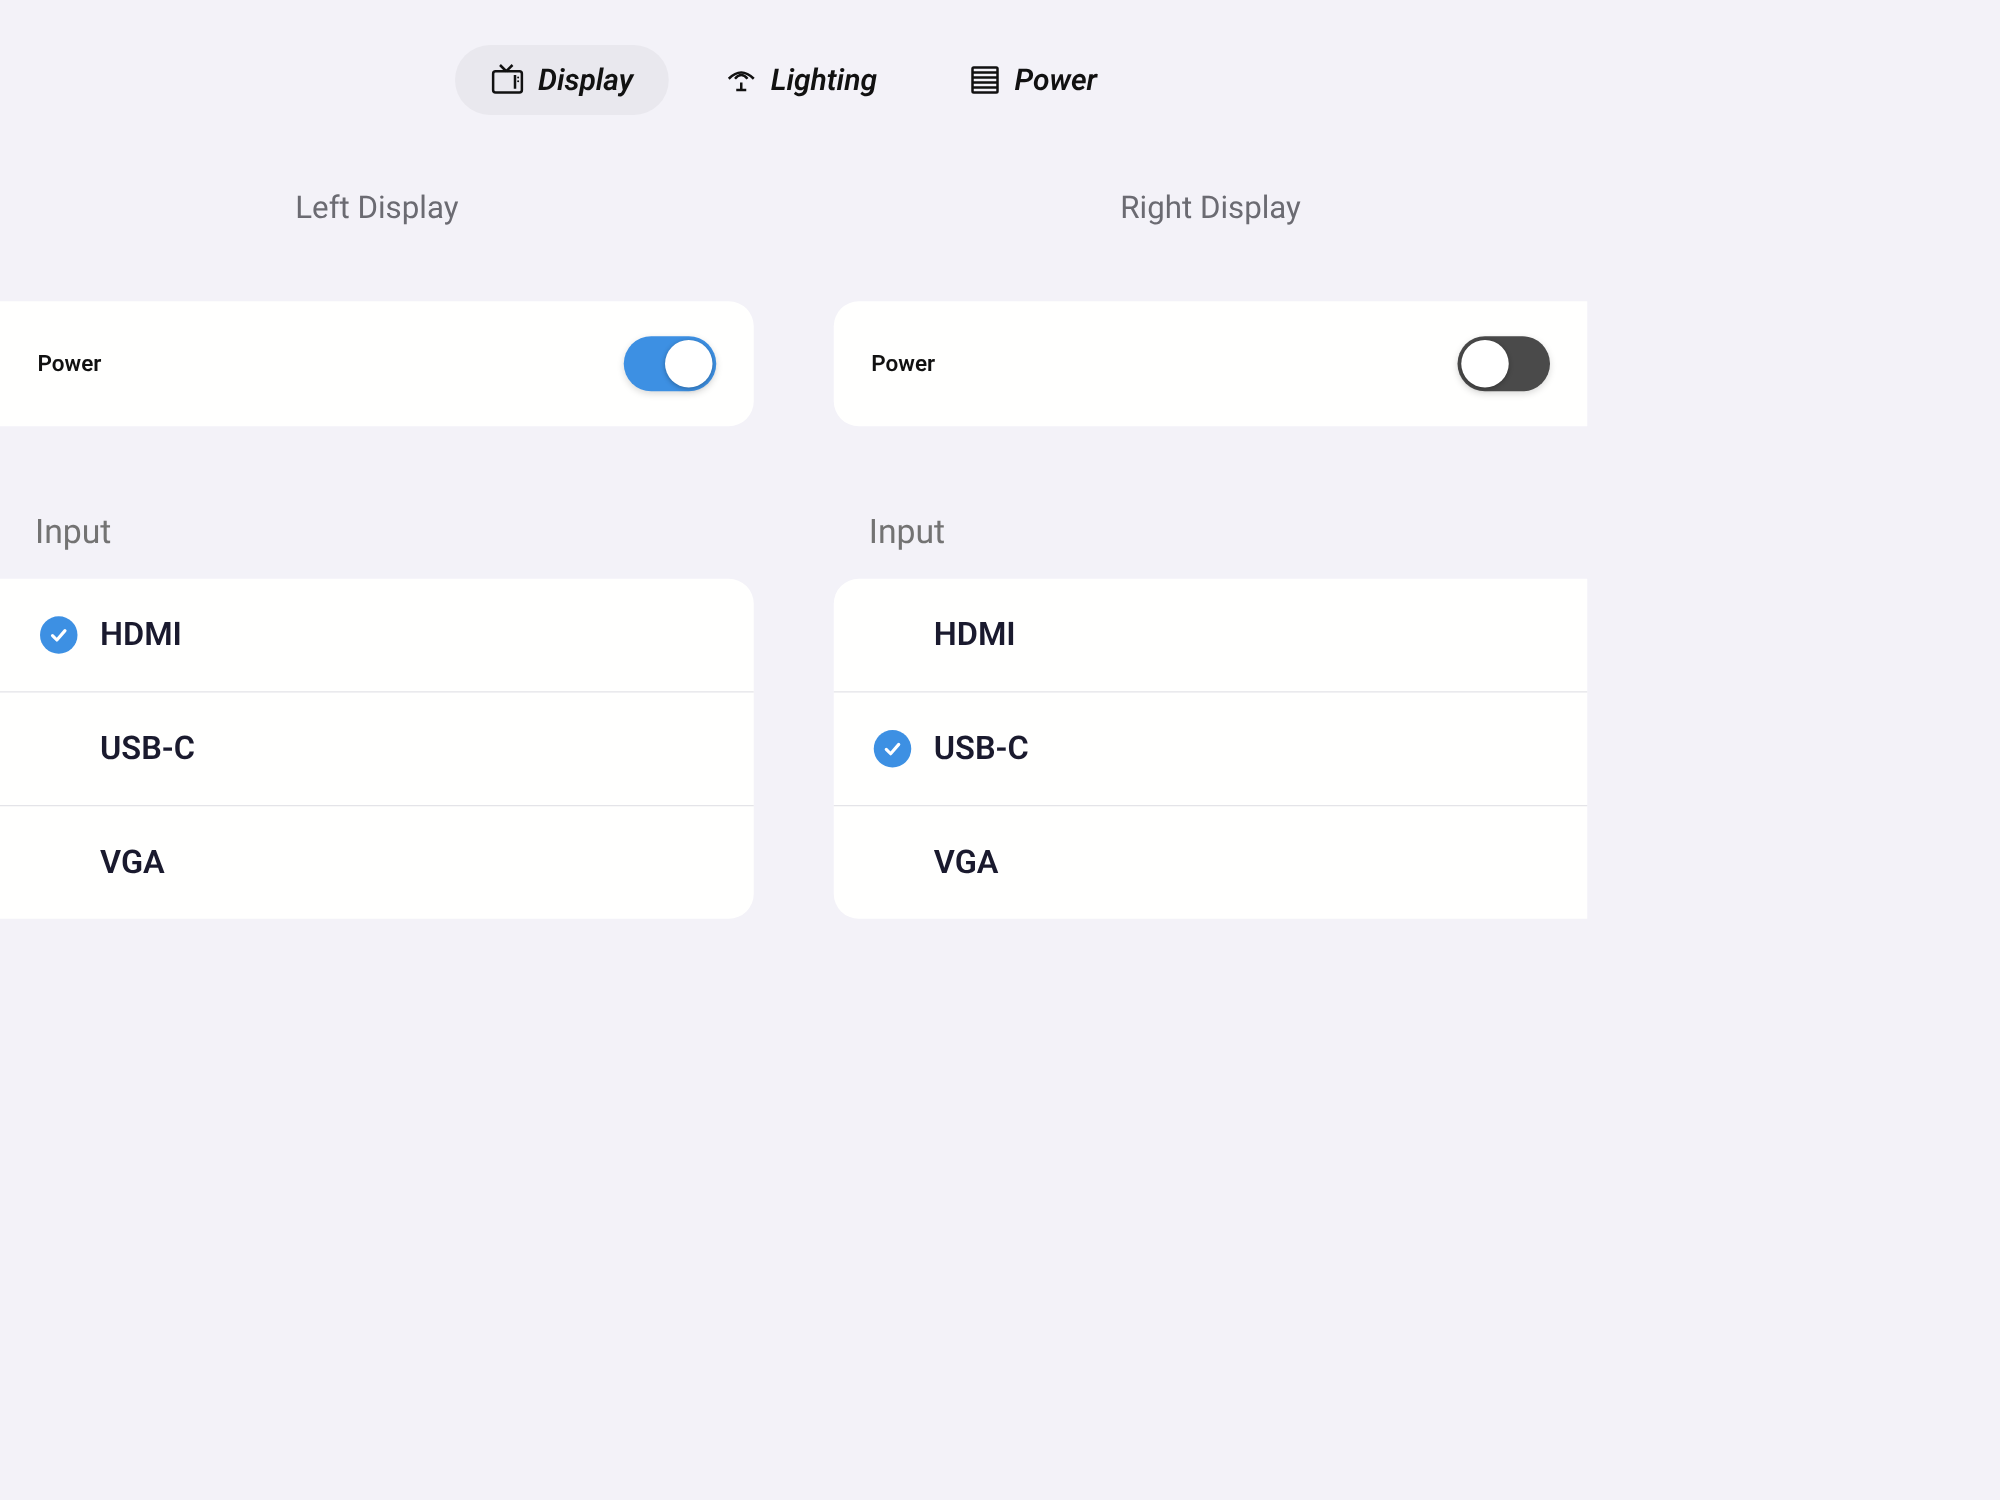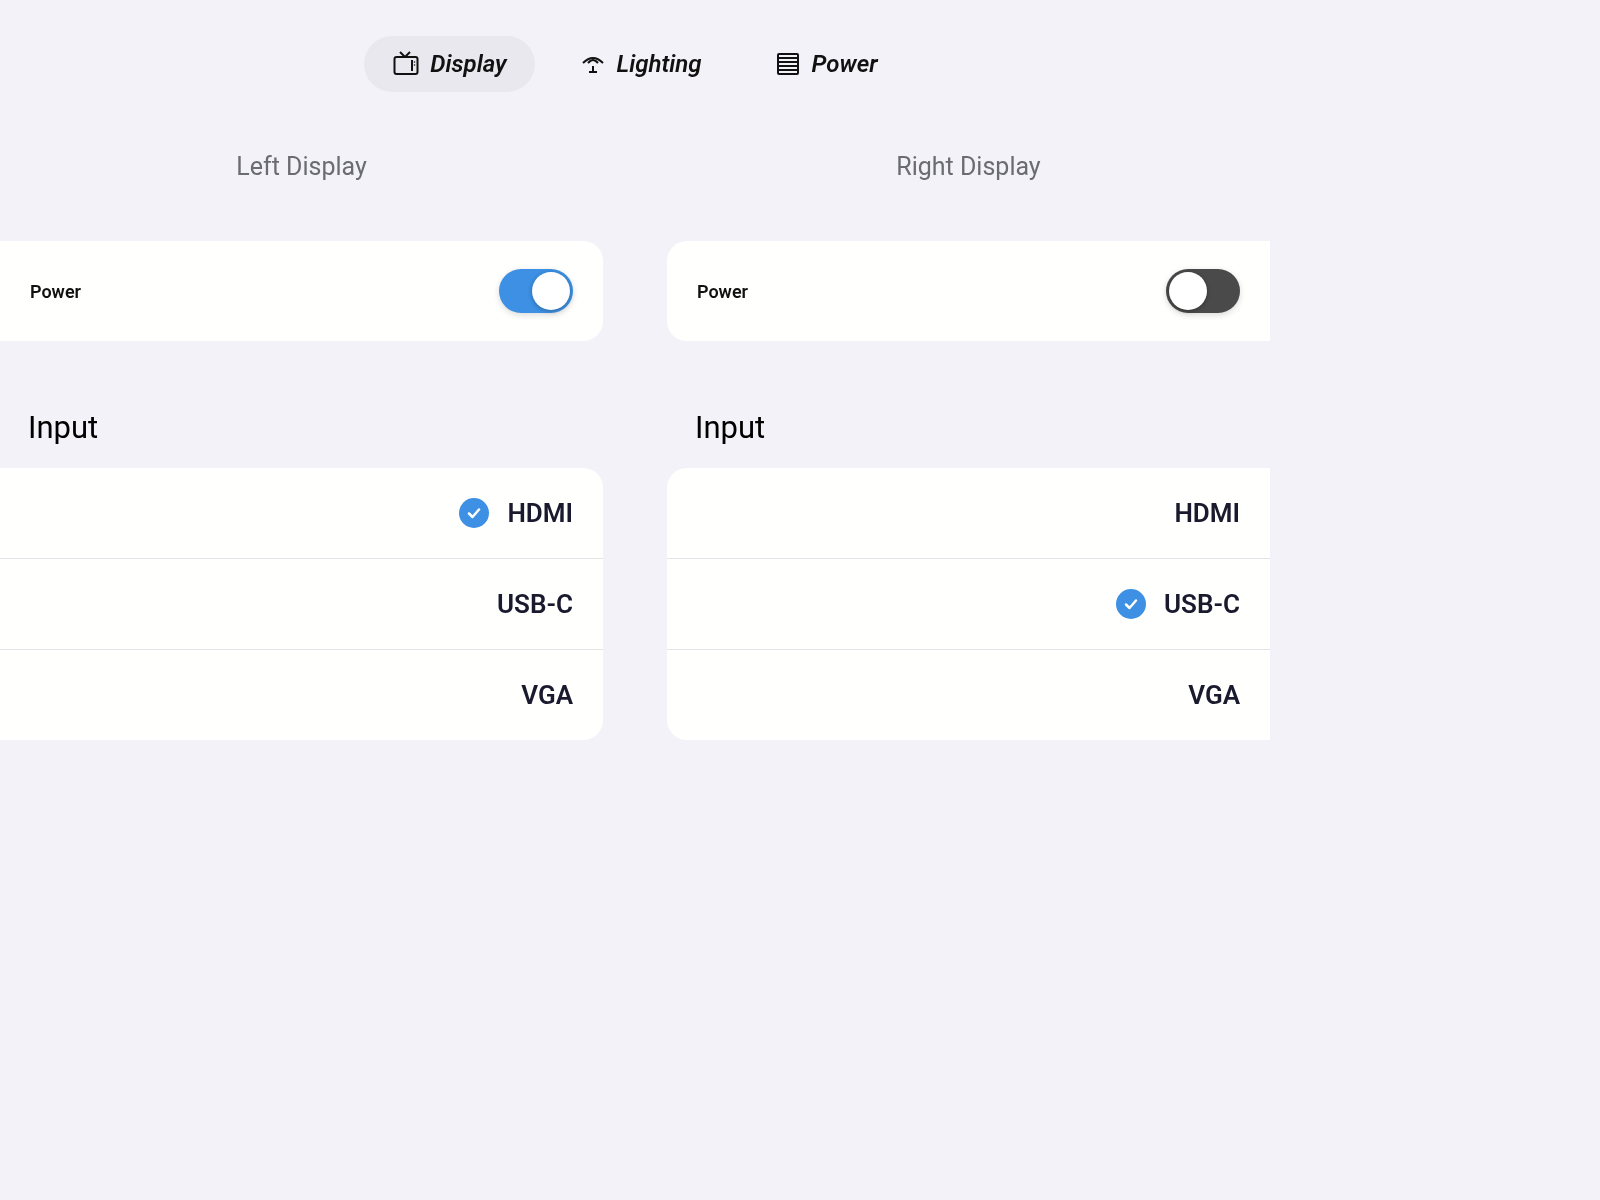--- a/index.html
+++ b/index.html
@@ -103,36 +103,35 @@
       top: 3px;
       box-shadow: 0 1px 4px rgba(0,0,0,0.3);
     }
     .toggle-on .toggle-knob {
       right: 3px;
     }
     .toggle-off .toggle-knob {
       left: 3px;
     }
     .section-label {
-      font-size: 31px;
-      color: #000000;
+      font-size: 27px;
+      color: #737373;
       font-weight: 400;
       padding: 0 0 22px 28px;
     }
     .input-card {
       padding: 0;
     }
     .input-row {
       display: flex;
       align-items: center;
       padding: 30px 30px 30px 32px;
       border-bottom: 1px solid #e4e4e8;
       cursor: pointer;
       gap: 18px;
-      justify-content: flex-end;
     }
     .input-row:last-child {
       border-bottom: none;
     }
     .check-badge {
       width: 30px;
       height: 30px;
       border-radius: 50%;
       background-color: #3d90e3;
       display: flex;

